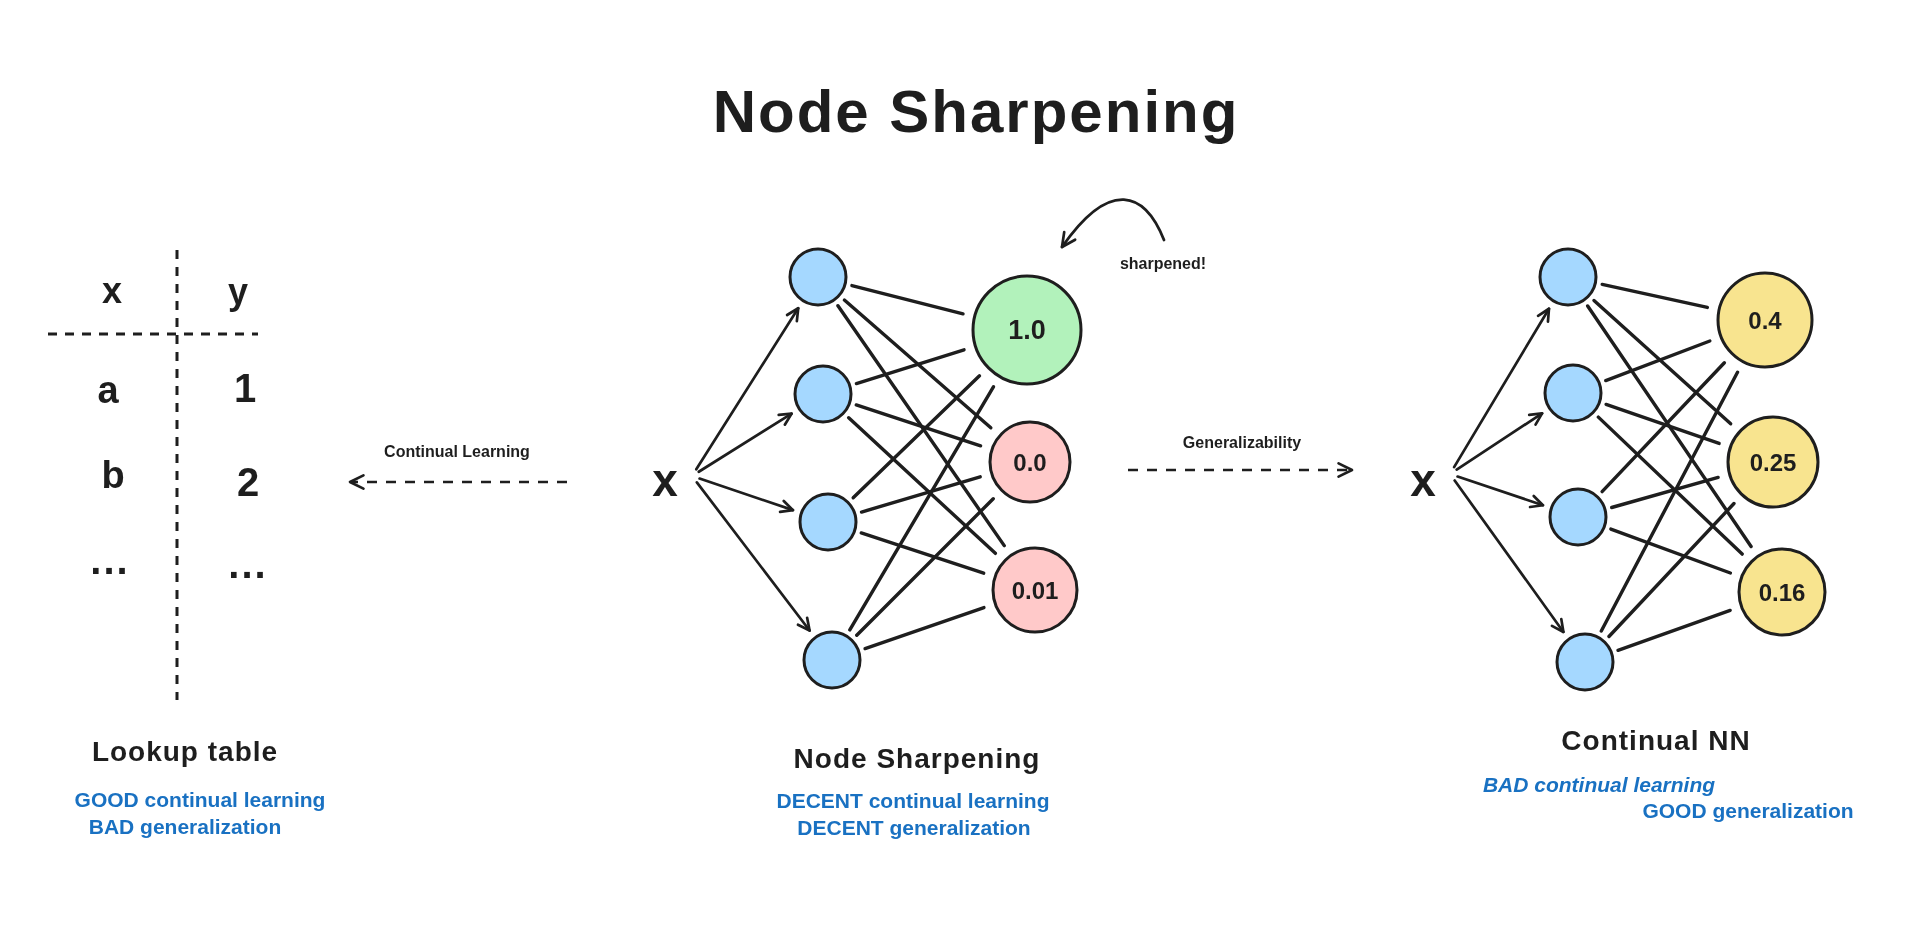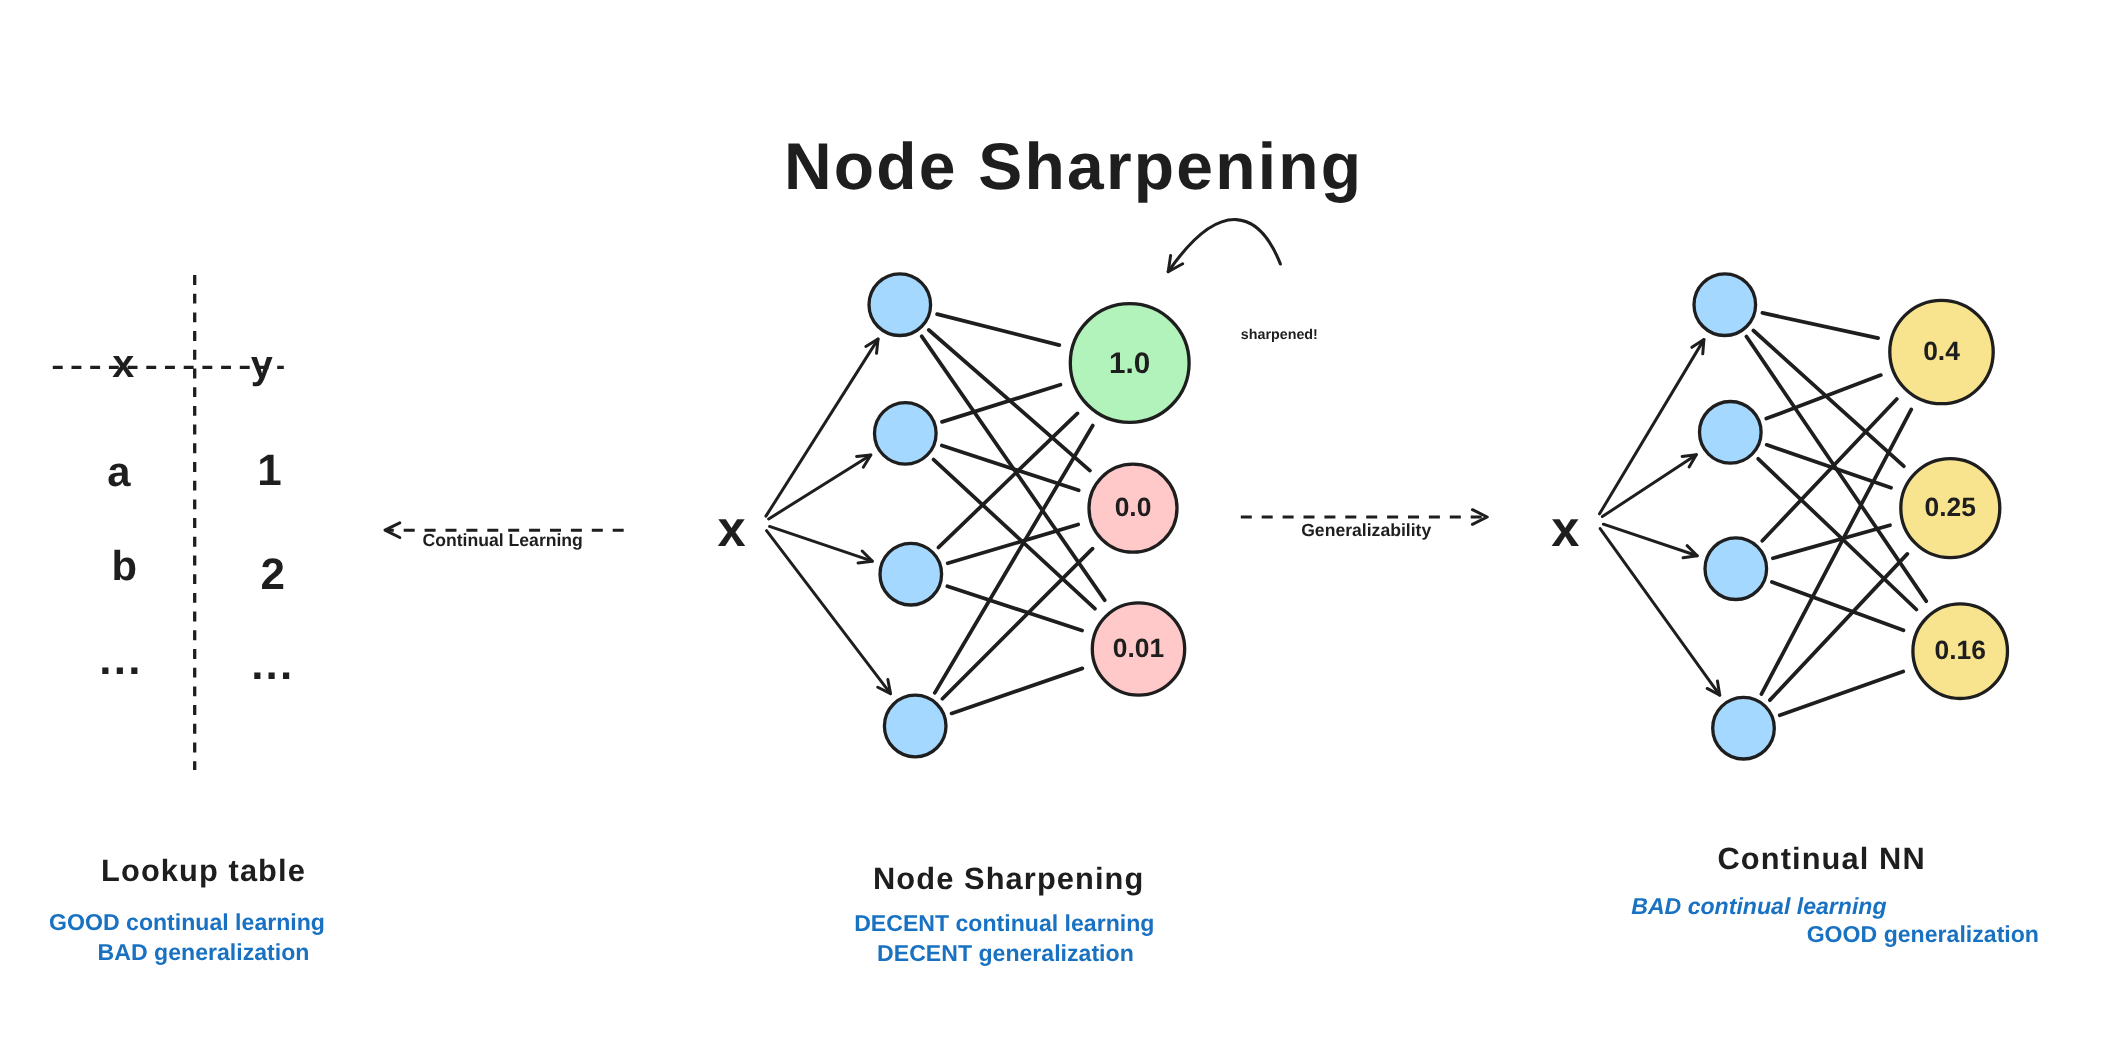--- a/index.html
+++ b/index.html
@@ -8,29 +8,29 @@
     --node-blue:#a5d8ff;
     --node-green:#b2f2bb;
     --node-pink:#ffc9c9;
     --node-yellow:#f8e48f;
   }
   html,body{margin:0;padding:0;background:#ffffff;}
   .canvas{position:relative;width:1920px;height:947px;background:#ffffff;overflow:hidden;
           font-family:"Liberation Sans","DejaVu Sans",sans-serif;}
   svg{position:absolute;left:0;top:0;}
   .lbl{position:absolute;transform:translate(-50%,-50%);color:var(--ink);white-space:nowrap;
-       font-family:"Liberation Sans","DejaVu Sans",sans-serif;line-height:1;margin-top:40px;}
+       font-family:"Liberation Sans","DejaVu Sans",sans-serif;line-height:1;}
   .title{font-size:60px;font-weight:600;letter-spacing:2px;}
   .caption{font-size:28px;font-weight:600;letter-spacing:1px;}
   .note{font-size:21px;font-weight:700;color:var(--label-blue);}
   .cell{font-weight:600;}
   .fs36{font-size:36px;} .fs38{font-size:38px;} .fs40{font-size:40px;}
   .dots{font-size:40px;font-weight:800;letter-spacing:2px;}
   .arrow-lbl{font-size:16px;font-weight:600;}
-  .annot{font-size:13px;font-weight:600;}
+  .annot{font-size:16px;font-weight:600;}
   
   .edge{stroke:var(--ink);stroke-width:3.4;stroke-linecap:round;}
   .arrow{stroke:var(--ink);stroke-width:2.7;stroke-linecap:round;}
   .head{stroke:var(--ink);stroke-width:2.7;stroke-linecap:round;stroke-linejoin:round;fill:none;}
   .dash{stroke:var(--ink);stroke-width:2.6;stroke-dasharray:10 9;stroke-linecap:butt;fill:none;}
   .tdash{stroke:var(--ink);stroke-width:3;stroke-dasharray:9 8;stroke-linecap:butt;}
   .curve{stroke:var(--ink);stroke-width:2.8;stroke-linecap:round;fill:none;}
   .node{stroke:var(--ink);stroke-width:3;}
   .blue{fill:var(--node-blue);} .green{fill:var(--node-green);}
   .pink{fill:var(--node-pink);} .yellow{fill:var(--node-yellow);}
@@ -132,21 +132,21 @@
   <div class="lbl cell fs36" style="left:112px;top:291px;">x</div>
   <div class="lbl cell fs36" style="left:238px;top:292px;">y</div>
   <div class="lbl cell fs38" style="left:108px;top:390px;">a</div>
   <div class="lbl cell fs40" style="left:245px;top:388px;">1</div>
   <div class="lbl cell fs38" style="left:113px;top:475px;">b</div>
   <div class="lbl cell fs40" style="left:248px;top:482px;">2</div>
   <div class="lbl dots" style="left:110px;top:560px;">...</div>
   <div class="lbl dots" style="left:248px;top:564px;">...</div>
 
   <div class="lbl caption" style="left:185px;top:752px;">Lookup table</div>
-  <div class="lbl note" style="left:170px;top:799px;">GOOD continual learning</div>
+  <div class="lbl note" style="left:200px;top:799px;">GOOD continual learning</div>
   <div class="lbl note" style="left:185px;top:826px;">BAD generalization</div>
 
   <div class="lbl arrow-lbl" style="left:457px;top:452px;">Continual Learning</div>
   <div class="lbl arrow-lbl" style="left:1242px;top:443px;">Generalizability</div>
 
   <div class="lbl annot" style="left:1163px;top:264px;">sharpened!</div>
 
   <div class="lbl caption" style="left:917px;top:759px;">Node Sharpening</div>
   <div class="lbl note" style="left:913px;top:800px;">DECENT continual learning</div>
   <div class="lbl note" style="left:914px;top:827px;">DECENT generalization</div>

